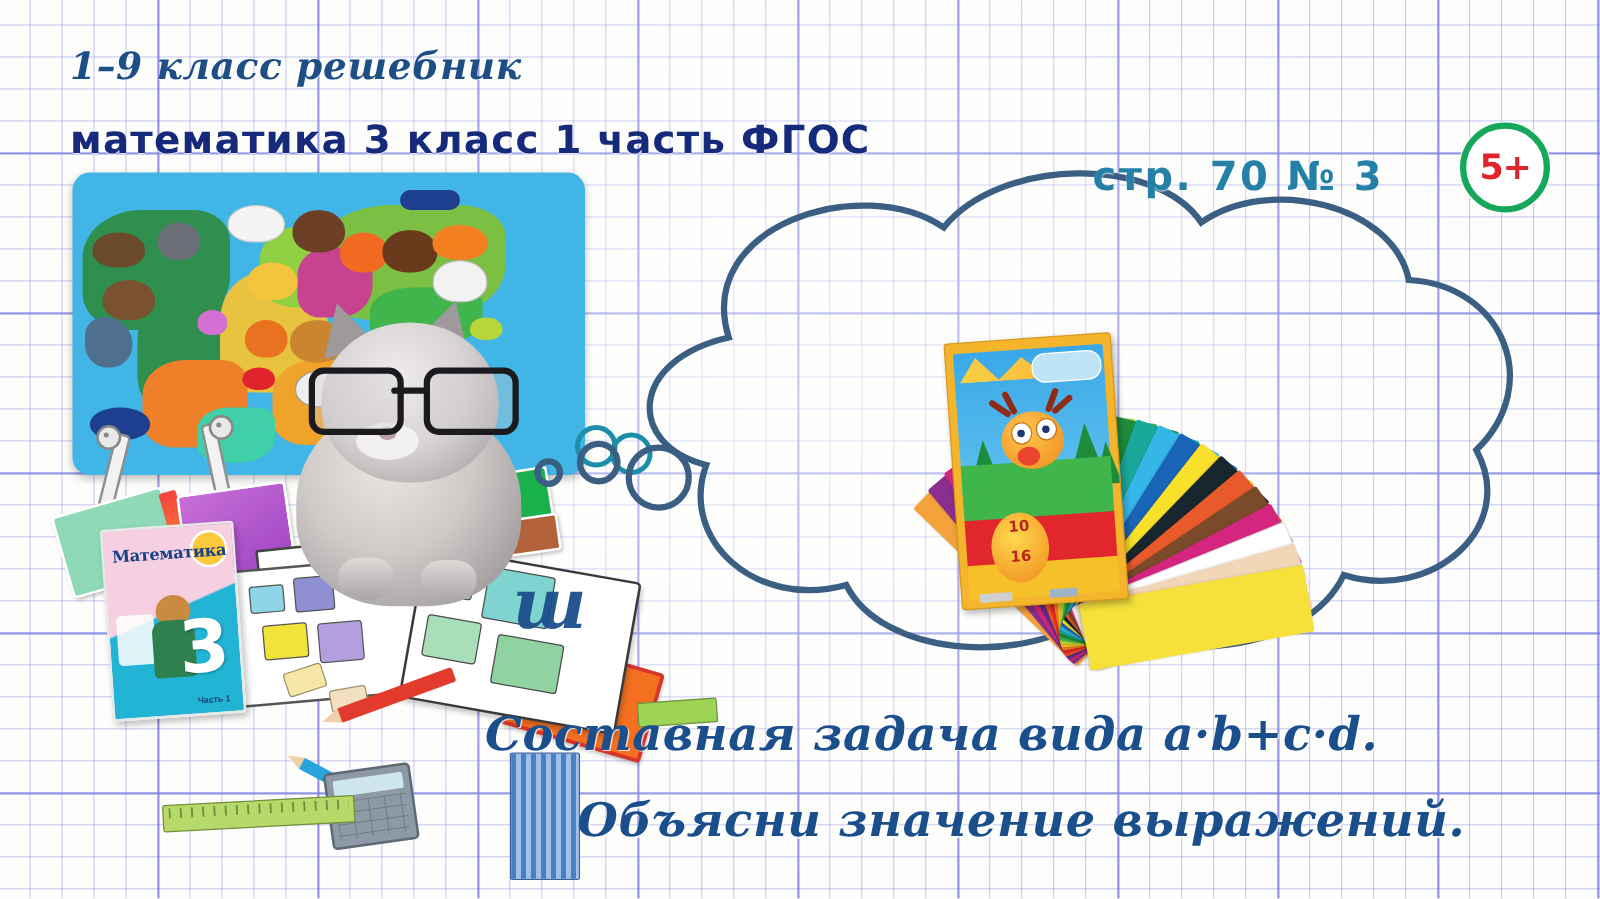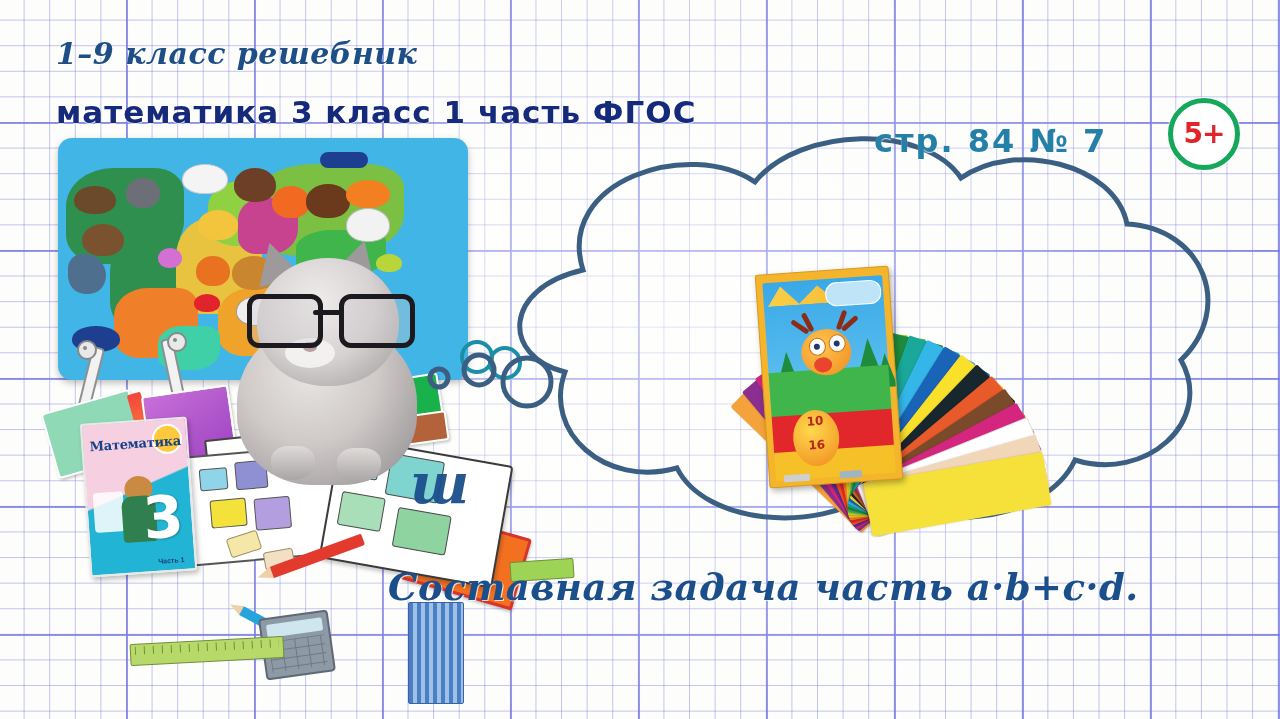--- a/index.html
+++ b/index.html
@@ -427,23 +427,24 @@
         <div class="n1">10</div>
         <div class="n2">16</div>
       </div>
       <div class="footbar"></div>
       <div class="footbar2"></div>
     </div>
   </div>
 
   <div class="title-line1">1–9 класс решебник</div>
   <div class="title-line2">математика 3 класс 1 часть ФГОС</div>
-  <div class="page-ref">стр. 84 № 7</div>
+  <div class="page-ref">стр. 70 № 3</div>
 
   <div class="age-badge">
     <span>5+</span>
   </div>
 
   <div class="deco-letter">ш</div>
 
-  <div class="script-line script-1">Составная задача часть a·b+c·d.</div>
+  <div class="script-line script-1">Составная задача вида a·b+c·d.</div>
+  <div class="script-line script-2">Объясни значение выражений.</div>
 
 </div>
 
 </body></html>

